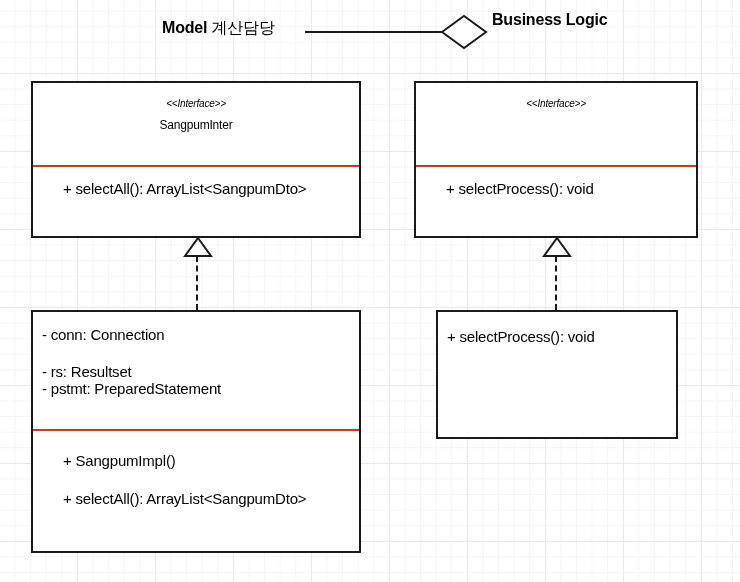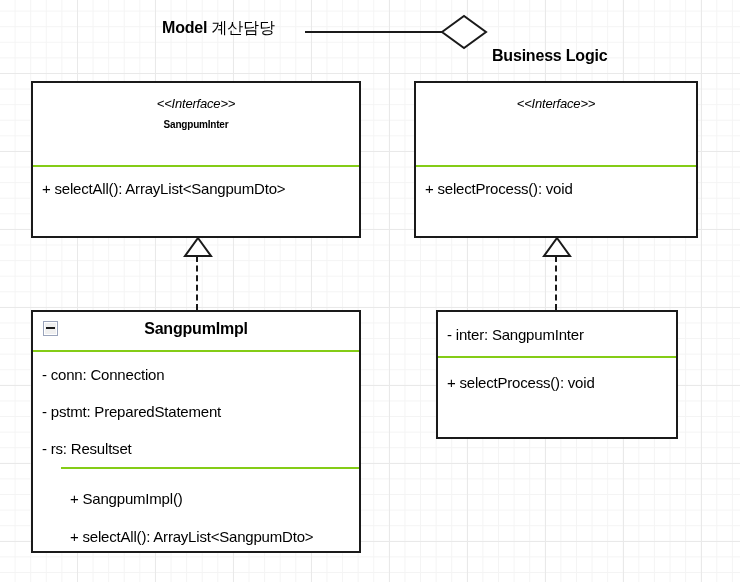--- a/index.html
+++ b/index.html
@@ -34,37 +34,38 @@
     position: absolute;
     box-sizing: border-box;
     background: #ffffff;
     border: 2px solid #1a1a1a;
   }
   .uml-section {
     box-sizing: border-box;
     position: relative;
   }
   .uml-section + .uml-section {
-    border-top: 2px solid #84cc16;
+    border-top: 2px solid #c2410c;
+    padding-left: 21px;
   }
 
   .iface-head {
     text-align: center;
     padding-top: 11px;
   }
   .iface-stereo {
     font-style: italic;
-    font-size: 13px;
+    font-size: 10px;
     color: #000;
     line-height: 20px;
     letter-spacing: -0.2px;
   }
   .iface-name {
-    font-weight: bold;
-    font-size: 10px;
+    font-weight: normal;
+    font-size: 12px;
     color: #000;
     line-height: 22px;
     letter-spacing: -0.2px;
   }
 
   .cls-head {
     height: 38px;
   }
   .cls-name {
     position: absolute;
@@ -138,21 +139,21 @@
   <div class="note-label" style="left:162px; top:18px;">
     <span class="bold">Model</span><span>&nbsp;</span><span class="kr">계산담당</span>
   </div>
 
   <div class="conn-line" style="left:305px; top:31px; width:137px; height:2px;"></div>
 
   <svg class="glyph" style="left:440px; top:14px;" width="48" height="36" viewBox="0 0 48 36">
     <polygon points="2,18 24,2 46,18 24,34" fill="#ffffff" stroke="#1a1a1a" stroke-width="2"></polygon>
   </svg>
 
-  <div class="note-label" style="left:492px; top:9px; line-height:21px; text-align:center;margin-top:36px;">
+  <div class="note-label" style="left:492px; top:9px; line-height:21px; text-align:center;">
     <div class="bold">Business Logic</div>
   </div>
 
   <div class="uml-box" style="left:31px; top:81px; width:330px; height:157px;">
     <div class="uml-section iface-head" style="height:82px;">
       <div class="iface-stereo">&lt;&lt;Interface&gt;&gt;</div>
       <div class="iface-name">SangpumInter</div>
     </div>
     <div class="uml-section" style="height:71px; padding-top:13px;">
       <div class="member">+ selectAll(): ArrayList&lt;SangpumDto&gt;</div>
@@ -172,37 +173,30 @@
     <polygon points="15,2 28,20 2,20" fill="#ffffff" stroke="#1a1a1a" stroke-width="2"></polygon>
   </svg>
   <div class="dash-v" style="left:196px; top:256px; height:54px;"></div>
 
   <svg class="glyph" style="left:542px; top:236px;" width="30" height="22" viewBox="0 0 30 22">
     <polygon points="15,2 28,20 2,20" fill="#ffffff" stroke="#1a1a1a" stroke-width="2"></polygon>
   </svg>
   <div class="dash-v" style="left:555px; top:256px; height:54px;"></div>
 
   <div class="uml-box" style="left:31px; top:310px; width:330px; height:243px;">
-    <div class="uml-section cls-head">
-      <div class="collapse-btn"></div>
-      <div class="cls-name">SangpumImpl</div>
-    </div>
     <div class="uml-section" style="height:117px; padding-top:14px;">
       <div class="member" style="margin-bottom:20px;">- conn: Connection</div>
+      <div class="member">- rs: Resultset</div>
       <div class="member" style="margin-bottom:20px;">- pstmt: PreparedStatement</div>
-      <div class="member">- rs: Resultset</div>
-    </div>
-    <div class="uml-section" style="height:84px; padding-top:21px;margin-left:28px;">
+    </div>
+    <div class="uml-section" style="height:84px; padding-top:21px;">
       <div class="member" style="margin-bottom:21px;">+ SangpumImpl()</div>
       <div class="member">+ selectAll(): ArrayList&lt;SangpumDto&gt;</div>
     </div>
   </div>
 
   <div class="uml-box" style="left:436px; top:310px; width:242px; height:129px;">
-    <div class="uml-section" style="height:44px; padding-top:14px;">
-      <div class="member">- inter: SangpumInter</div>
-    </div>
     <div class="uml-section" style="height:43px; padding-top:16px;">
       <div class="member">+ selectProcess(): void</div>
     </div>
   </div>
 
 </div>
 
 </body></html>

